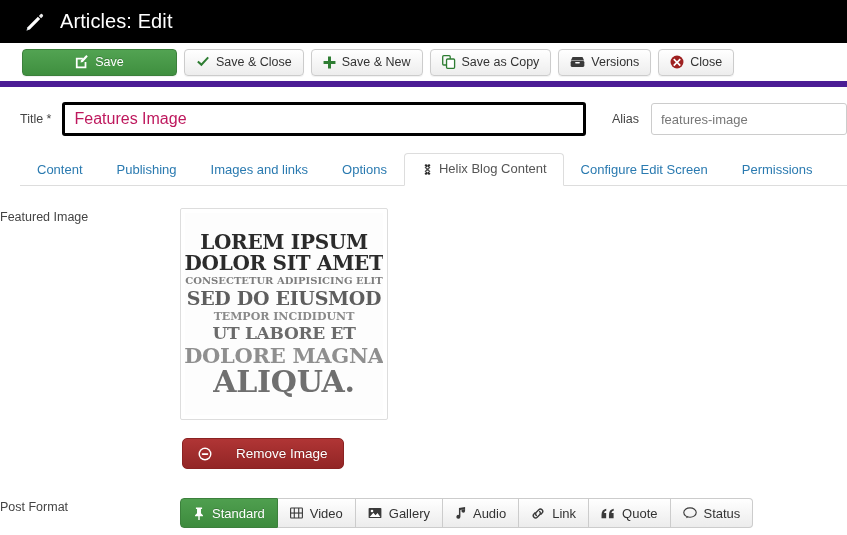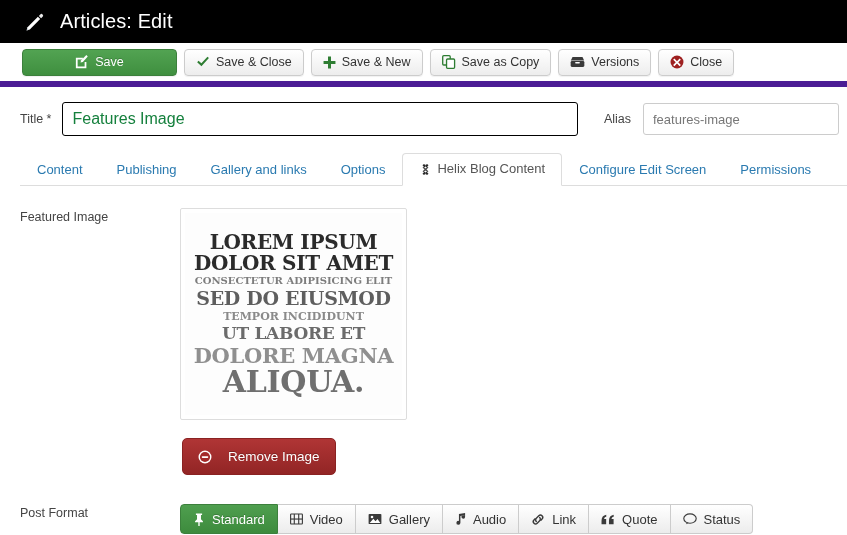--- a/index.html
+++ b/index.html
@@ -64,36 +64,36 @@
     width: 155px;
     justify-content: center;
     text-shadow: 0 -1px 0 rgba(0,0,0,.2);
   }
   .tb-icon { display: inline-flex; align-items: center; justify-content: center; }
 
   
   #title-row {
     display: flex;
     align-items: center;
-    padding: 14px 8px 0 20px;
+    padding: 14px 0 0 20px;
     height: 50px;
   }
   .field-label {
     font-size: 12.5px;
     color: #444444;
     margin-right: 10px;
     white-space: nowrap;
   }
   #title-input {
     width: 542px;
     height: 34px;
     font-size: 16px;
-    color: #15803d;
+    color: #be185d;
     padding: 4px 10px;
-    border: 1px solid #000000;
+    border: 3px solid #000000;
     border-radius: 3px;
     background: #ffffff;
     font-family: "Liberation Sans", sans-serif;
     outline: none;
   }
   #alias-label { margin-left: 26px; margin-right: 12px; }
   #alias-input {
     width: 200px;
     height: 32px;
     font-size: 13px;
@@ -151,29 +151,28 @@
     background: #dddddd;
     z-index: 1;
   }
 
   
   #panel { padding: 22px 0 0 0; }
 
   .form-row { display: flex; }
   .form-row .ctrl-label {
     width: 180px;
-    padding-left: 20px;
     font-size: 12.5px;
     color: #444444;
     padding-top: 2px;
   }
 
   
   #featured-thumb {
-    width: 227px;
+    width: 208px;
     height: 212px;
     border: 1px solid #dddddd;
     background: #ffffff;
     padding: 4px;
     border-radius: 2px;
   }
   #thumb-canvas {
     width: 100%; height: 100%;
     background: #fdfdfd;
     display: flex;
@@ -198,24 +197,24 @@
   .pl-4 { font-size: 19px; color: #5e5e5e; margin-bottom: 3px; }
   .pl-5 { font-size: 11px; color: #8a8a8a; letter-spacing: 0px; margin-bottom: 3px; }
   .pl-6 { font-size: 17px; color: #6b6b6b; margin-bottom: 3px; }
   .pl-7 { font-size: 21px; color: #8f8f8f; margin-bottom: 1px; }
   .pl-8 { font-size: 30px; color: #6f6f6f; }
 
   
   #remove-image-btn {
     margin-top: 18px;
     margin-left: 2px;
-    height: 37px;
+    height: 31px;
     display: inline-flex;
     align-items: center;
-    gap: 16px;
+    gap: 24px;
     padding: 0 15px;
     font-size: 13.5px;
     color: #ffffff;
     background: linear-gradient(to bottom, #b03535 0%, #922525 100%);
     border: 1px solid #8a2222;
     border-radius: 5px;
     cursor: pointer;
     text-shadow: 0 -1px 0 rgba(0,0,0,.25);
   }
 
@@ -338,21 +337,21 @@
 
 <div id="tabs-wrap">
   <div id="tabs">
     <div class="tab">
       <span>Content</span>
     </div>
     <div class="tab">
       <span>Publishing</span>
     </div>
     <div class="tab">
-      <span>Gallery and links</span>
+      <span>Images and links</span>
     </div>
     <div class="tab">
       <span>Options</span>
     </div>
     <div class="tab active">
       <span class="tb-icon">
         <svg width="13" height="13" viewBox="0 0 16 16">
           <path d="M4.4 3.1 a1.9 1.9 0 1 1 2.2 2.2 L5.1 3.8 Z" fill="#2a2a2a"></path>
           <path d="M11.6 3.1 a1.9 1.9 0 1 0 -2.2 2.2 l1.5 -1.5 Z" fill="#2a2a2a"></path>
           <path d="M4.4 12.9 a1.9 1.9 0 1 0 2.2 -2.2 l-1.5 1.5 Z" fill="#2a2a2a"></path>

